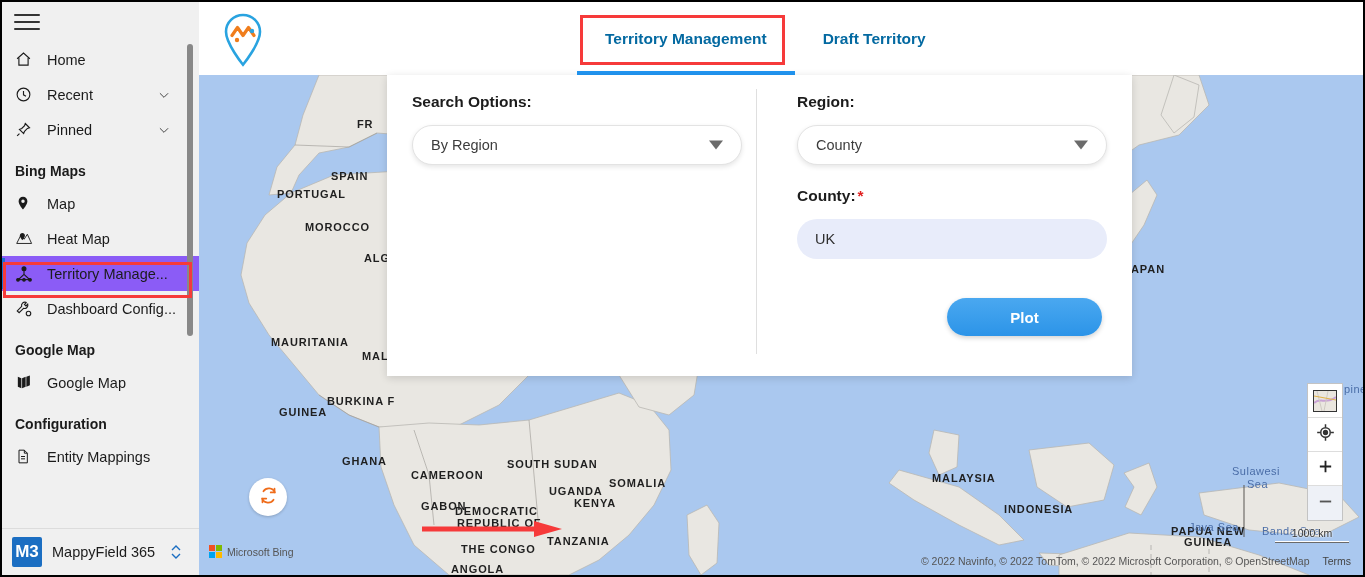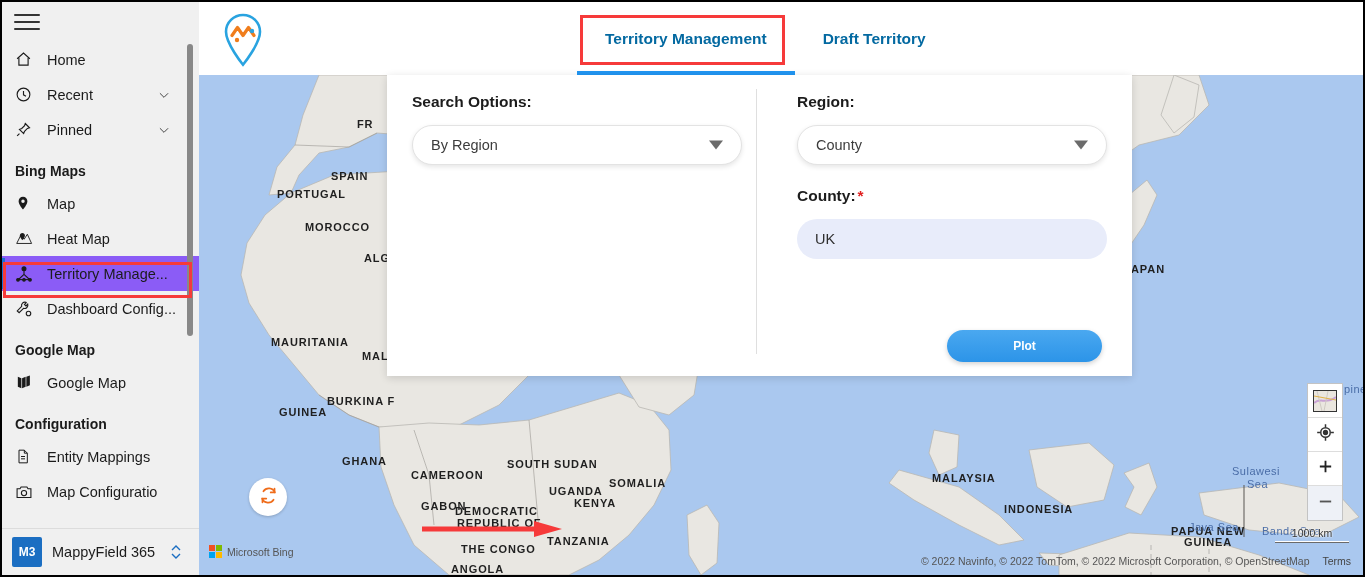--- a/index.html
+++ b/index.html
@@ -89,21 +89,21 @@
     background: #f0f0f0;
     border-top: 1px solid #dcdcdc;
     display: flex; align-items: center;
     padding-left: 10px;
   }
   .m3-badge {
     width: 30px; height: 30px;
     background: #1b6ec2;
     color: #fff;
     display: flex; align-items: center; justify-content: center;
-    font-size: 12px; font-weight: bold;
+    font-size: 17px; font-weight: bold;
     border-radius: 2px;
   }
   .footer-label {
     margin-left: 10px;
     font-size: 14.5px;
     color: #1b1b1b;
   }
   .updown {
     position: absolute; right: 16px; top: 50%;
     transform: translateY(-50%);
@@ -304,27 +304,27 @@
     background: #e8ecfa;
     border: none;
     border-radius: 20px;
     padding-left: 18px;
     font-size: 14.5px;
     color: #2f2f2f;
     font-family: "Liberation Sans", sans-serif;
     outline: none;
   }
   .plot-btn {
-    position: absolute; right: 30px; bottom: 14px;
-    width: 155px; height: 32px;
+    position: absolute; right: 30px; bottom: 40px;
+    width: 155px; height: 38px;
     background: linear-gradient(180deg,#4aa8f0 0%,#2c94e8 100%);
     border: none;
     border-radius: 19px;
     color: #fff;
-    font-size: 12px; font-weight: bold;
+    font-size: 15px; font-weight: bold;
     font-family: "Liberation Sans", sans-serif;
     cursor: pointer;
     box-shadow: 0 2px 5px rgba(0,0,0,.18);
   }
   .arrow-annot {
     position: absolute; left: 420px; bottom: 38px;
     width: 140px; height: 16px;
     z-index: 18;
   }
   .field-gap { height: 18px; }
@@ -447,29 +447,20 @@
         <span class="ico">
           <svg width="16" height="17" viewBox="0 0 24 24" fill="none" stroke="#1b1b1b" stroke-width="1.5">
             <path d="M6 2.5h8l4.5 4.5v14.5H6z"></path>
               <path d="M14 2.5V7h4.5"></path>
             <path d="M9 12h6M9 15.5h6"></path>
           </svg>
         </span>
         <span class="lbl">Entity Mappings</span>
       </div>
 
-      <div class="nav-item">
-        <span class="ico">
-          <svg width="18" height="16" viewBox="0 0 24 22" fill="none" stroke="#1b1b1b" stroke-width="1.5">
-            <path d="M2.5 6.5h4L8 4.2h8l1.5 2.3h4v12h-19z"></path>
-            <circle cx="12" cy="12.5" r="3.6"></circle>
-          </svg>
-        </span>
-        <span class="lbl">Map Configuratio</span>
-      </div>
 
     </div>
 
     <div class="sb-scroll-track"></div>
 
     <div class="sidebar-footer">
       <div class="m3-badge">M3</div>
       <div class="footer-label">MappyField 365</div>
       <span class="updown">
         <svg width="14" height="20" viewBox="0 0 14 20" fill="none" stroke="#1b6ec2" stroke-width="1.4">

